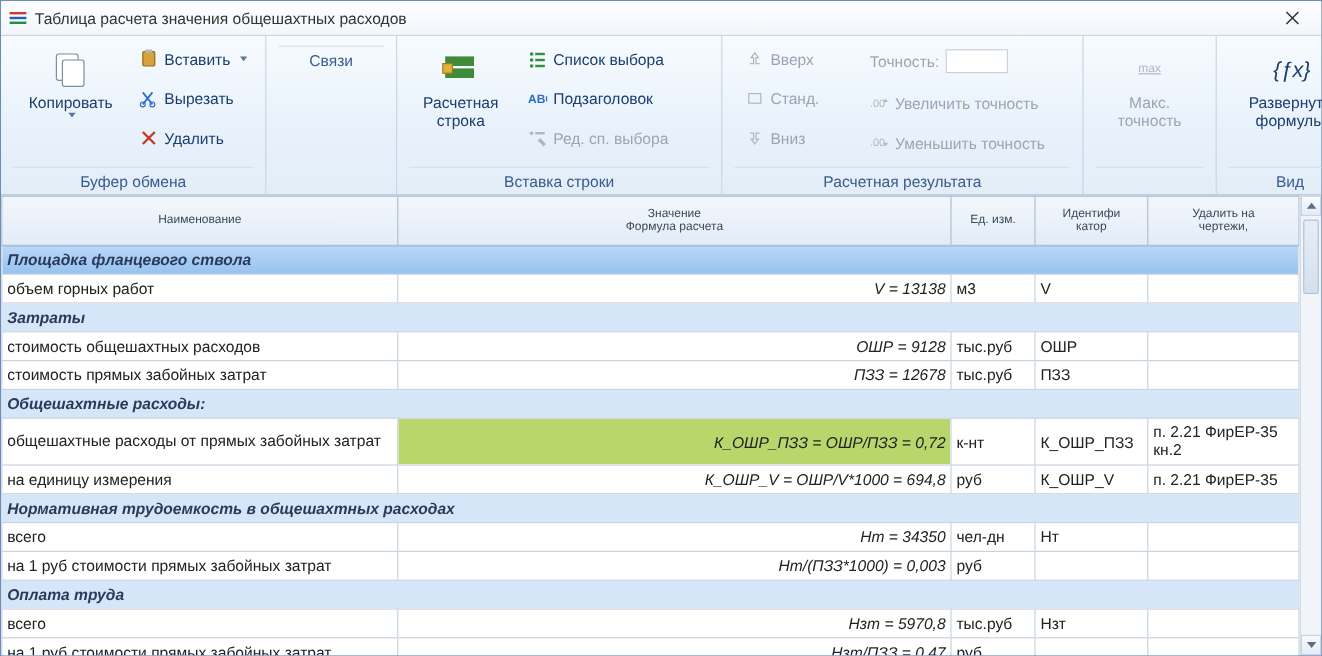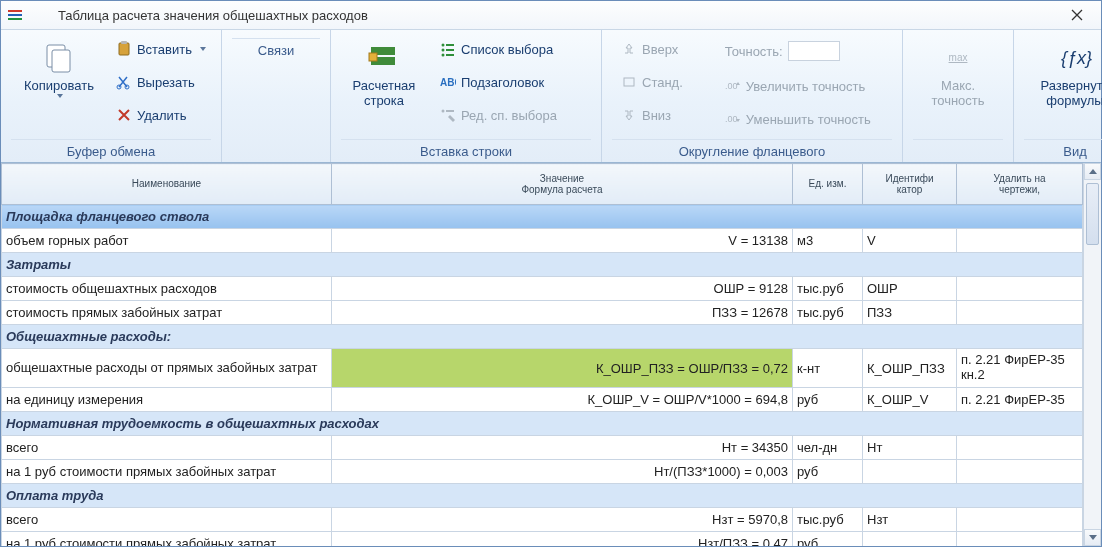--- a/index.html
+++ b/index.html
@@ -23,21 +23,20 @@
   flex-direction: column;
 }
 .titlebar {
   height: 28px;
   background: linear-gradient(#fdfefe, #f2f6fb);
   border-bottom: 1px solid #c9d7e6;
   display: flex;
   align-items: center;
   padding: 0 6px;
   position: relative;
-  gap: 29px;
 }
 .titlebar .app-icon {
   width: 16px; height: 16px;
   margin-right: 6px;
   display: inline-block;
 }
 .titlebar .title {
   font-size: 13px;
   color: #333;
 }
@@ -178,21 +177,21 @@
 }
 tr.section td {
   background: #d6e6f8;
   font-style: italic;
   font-weight: bold;
   color: #2a3a5a;
 }
 tr.selected-section td {
   background: linear-gradient(#b9d7f7, #97c2ef);
 }
-td.formula { text-align: right; padding-right: 8px; }
+td.formula { text-align: right; padding-right: 8px; font-style: italic; }
 td.unit, td.ident { padding-left: 6px; }
 td.hl { background: #b7d66b !important; }
 td.ref { padding-left: 6px; }
 .vscroll {
   width: 17px;
   background: #f1f4f8;
   border-left: 1px solid #c9d5e3;
   position: relative;
 }
 .vscroll .up, .vscroll .down {
@@ -386,21 +385,21 @@
             <span class="ico">
                 <svg viewBox="0 0 16 16">
                   <text x="0" y="11" font-size="9" fill="#aeb8c2">.00</text>
                   <path d="M13 11 l2 -3 h-4 z" fill="#aeb8c2"></path>
                 </svg>
               </span>
             <span>Уменьшить точность</span>
           </div>
         </div>
       </div>
-      <div class="group-label">Округление фланцевого</div>
+      <div class="group-label">Расчетная результата</div>
     </div>
 
     <div class="ribbon-group" style="min-width:90px">
       <div class="group-body" style="justify-content:center">
         <div class="big-btn disabled">
           <span class="ico-large" style="display:flex;align-items:center;justify-content:center;font-size:10px;color:#aeb8c2;text-decoration:underline">max</span>
           <span>Макс.</span>
           <span>точность</span>
         </div>
       </div>

